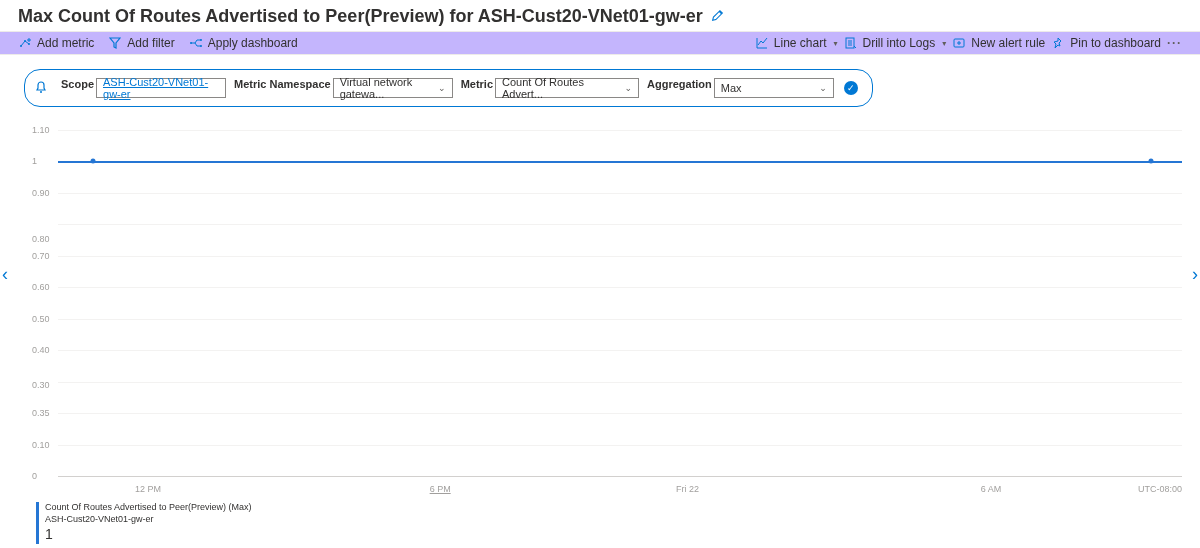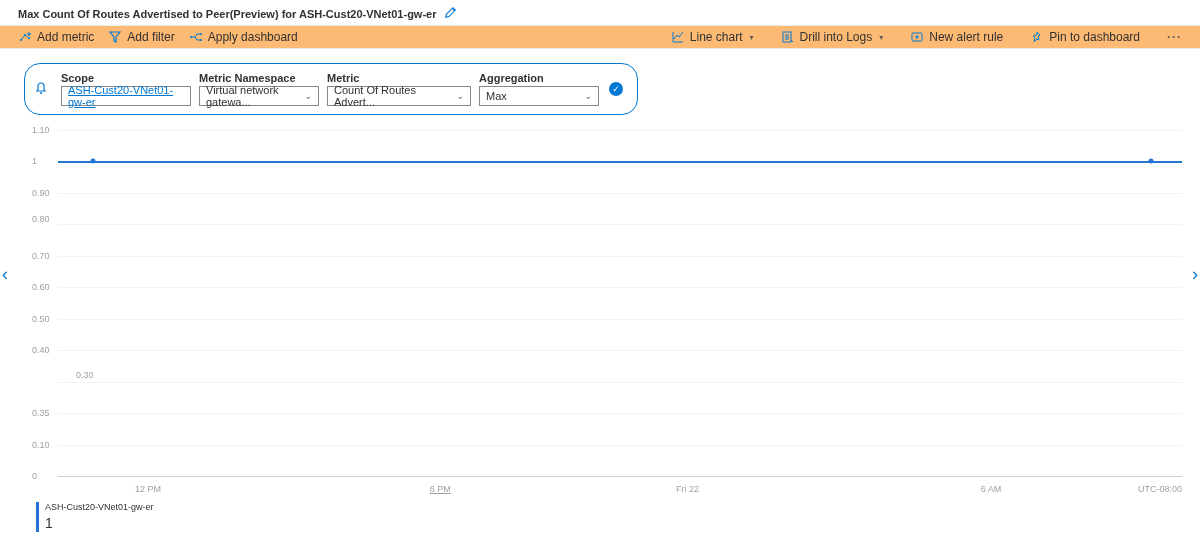--- a/index.html
+++ b/index.html
@@ -1,31 +1,31 @@
 <!DOCTYPE html>
 <html><head>
 <meta charset="utf-8">
 <style>
   * { box-sizing: border-box; margin: 0; padding: 0; }
   body { font-family: "Segoe UI", Arial, sans-serif; font-size: 12px; color: #323130; background: #fff; width: 1200px; height: 548px; overflow: hidden; position: relative; }
   
-  .header { display: flex; align-items: center; padding: 6px 18px 4px 18px; font-size: 11px; font-weight: 600; }
+  .header { display: flex; align-items: center; padding: 6px 18px 4px 18px; font-size: 18px; font-weight: 600; }
   .header .edit-icon { margin-left: 8px; color: #0078d4; }
   
-  .toolbar { display: flex; align-items: center; background: #fdba74; border-top: 1px solid #edebe9; border-bottom: 1px solid #edebe9; padding: 4px 18px; font-size: 12px; }
+  .toolbar { display: flex; align-items: center; background: #c4b5fd; border-top: 1px solid #edebe9; border-bottom: 1px solid #edebe9; padding: 4px 18px; font-size: 12px; }
   .toolbar .left { display: flex; gap: 14px; }
-  .toolbar .right { margin-left: auto; display: flex; gap: 27px; align-items: center; }
+  .toolbar .right { margin-left: auto; display: flex; gap: 6px; align-items: center; }
   .tb-btn { display: inline-flex; align-items: center; gap: 5px; cursor: pointer; color: #323130; }
   .tb-btn .ic { color: #0078d4; width: 14px; height: 14px; display: inline-flex; align-items: center; justify-content: center; }
   .chev { font-size: 8px; color: #605e5c; margin-left: 2px; }
   .more { letter-spacing: 1px; font-weight: bold; color: #605e5c; cursor: pointer; }
   
   .config-row { display: inline-flex; align-items: flex-end; margin: 14px 18px 4px 24px; padding: 8px 14px 8px 8px; border: 1.5px solid #0078d4; border-radius: 16px; gap: 8px; position: relative; }
   .config-row .bell { color: #0078d4; margin-right: 4px; align-self: center; width: 16px; text-align: center; }
-  .cfg-group { display: flex; flex-direction: column; gap: 2px; font-size: 11px; }
+  .cfg-group { display: flex; flex-direction: row; gap: 2px; font-size: 11px; }
   .cfg-label { font-weight: 600; color: #323130; }
   .cfg-input { border: 1px solid #8a8886; padding: 2px 6px; height: 20px; font-size: 11px; display: flex; align-items: center; justify-content: space-between; background: #fff; cursor: pointer; }
   .cfg-scope { width: 130px; color: #0078d4; text-decoration: underline; }
   .cfg-ns { width: 120px; }
   .cfg-metric { width: 144px; }
   .cfg-agg { width: 120px; }
   .cfg-input .dd { font-size: 9px; color: #605e5c; }
   .ok-badge { width: 14px; height: 14px; border-radius: 50%; background: #0078d4; color: #fff; display: flex; align-items: center; justify-content: center; font-size: 9px; align-self: center; margin-left: 2px; }
   
   .chart-wrap { position: absolute; left: 32px; right: 18px; top: 128px; bottom: 2px; }
@@ -176,49 +176,50 @@
 <span class="nav-arrow nav-right">›</span>
 
 <div class="chart-wrap">
   <div class="chart-area" id="chart-area">
       <div class="ytick" style="top: 348px;">0</div>
       <div class="gridline baseline" style="top: 348px;"></div>
       <div class="ytick" style="top: 316.545px;">0.10</div>
       <div class="gridline" style="top: 316.545px;"></div>
       <div class="ytick" style="top: 285.091px;">0.35</div>
       <div class="gridline" style="top: 285.091px;"></div>
-      <div class="ytick" style="top: 247px; margin-left: 44px;">0.30</div>
+      <div class="ytick" style="top: 257px;">0.30</div>
       <div class="gridline" style="top: 253.636px;"></div>
       <div class="ytick" style="top: 222.182px;">0.40</div>
       <div class="gridline" style="top: 222.182px;"></div>
       <div class="ytick" style="top: 190.727px;">0.50</div>
       <div class="gridline" style="top: 190.727px;"></div>
       <div class="ytick" style="top: 159.273px;">0.60</div>
       <div class="gridline" style="top: 159.273px;"></div>
       <div class="ytick" style="top: 127.818px;">0.70</div>
       <div class="gridline" style="top: 127.818px;"></div>
-      <div class="ytick" style="top: 91px;">0.80</div>
+      <div class="ytick" style="top: 111px;">0.80</div>
       <div class="gridline" style="top: 96.3636px;"></div>
       <div class="ytick" style="top: 64.9091px;">0.90</div>
       <div class="gridline" style="top: 64.9091px;"></div>
       <div class="ytick" style="top: 33.4545px;">1</div>
       <div class="gridline" style="top: 33.4545px;"></div>
       <div class="ytick" style="top: 2px;">1.10</div>
       <div class="gridline" style="top: 2px;"></div>
       <div class="data-line" style="top: 33.4545px;"></div>
       <div class="dot" style="top: 33.4545px; left: calc(3% + 26px);"></div>
       <div class="dot" style="top: 33.4545px; left: calc(95% + 26px);"></div>
     </div>
   <div class="xaxis" id="xaxis">
       <span class="xtick" style="left: 8%;">12 PM</span>
       <span class="xtick" style="left: 34%; text-decoration: underline;">6 PM</span>
       <span class="xtick" style="left: 56%;">Fri 22</span>
       <span class="xtick" style="left: 83%;">6 AM</span>
       <span class="tz">UTC-08:00</span>
     </div>
   <div class="legend">
+    <div>Count Of Routes Advertised to Peer(Preview) (Max)</div>
     <div>ASH-Cust20-VNet01-gw-er</div>
     <div class="val">1</div>
   </div>
 </div>
 
 
 
 
 </body></html>

